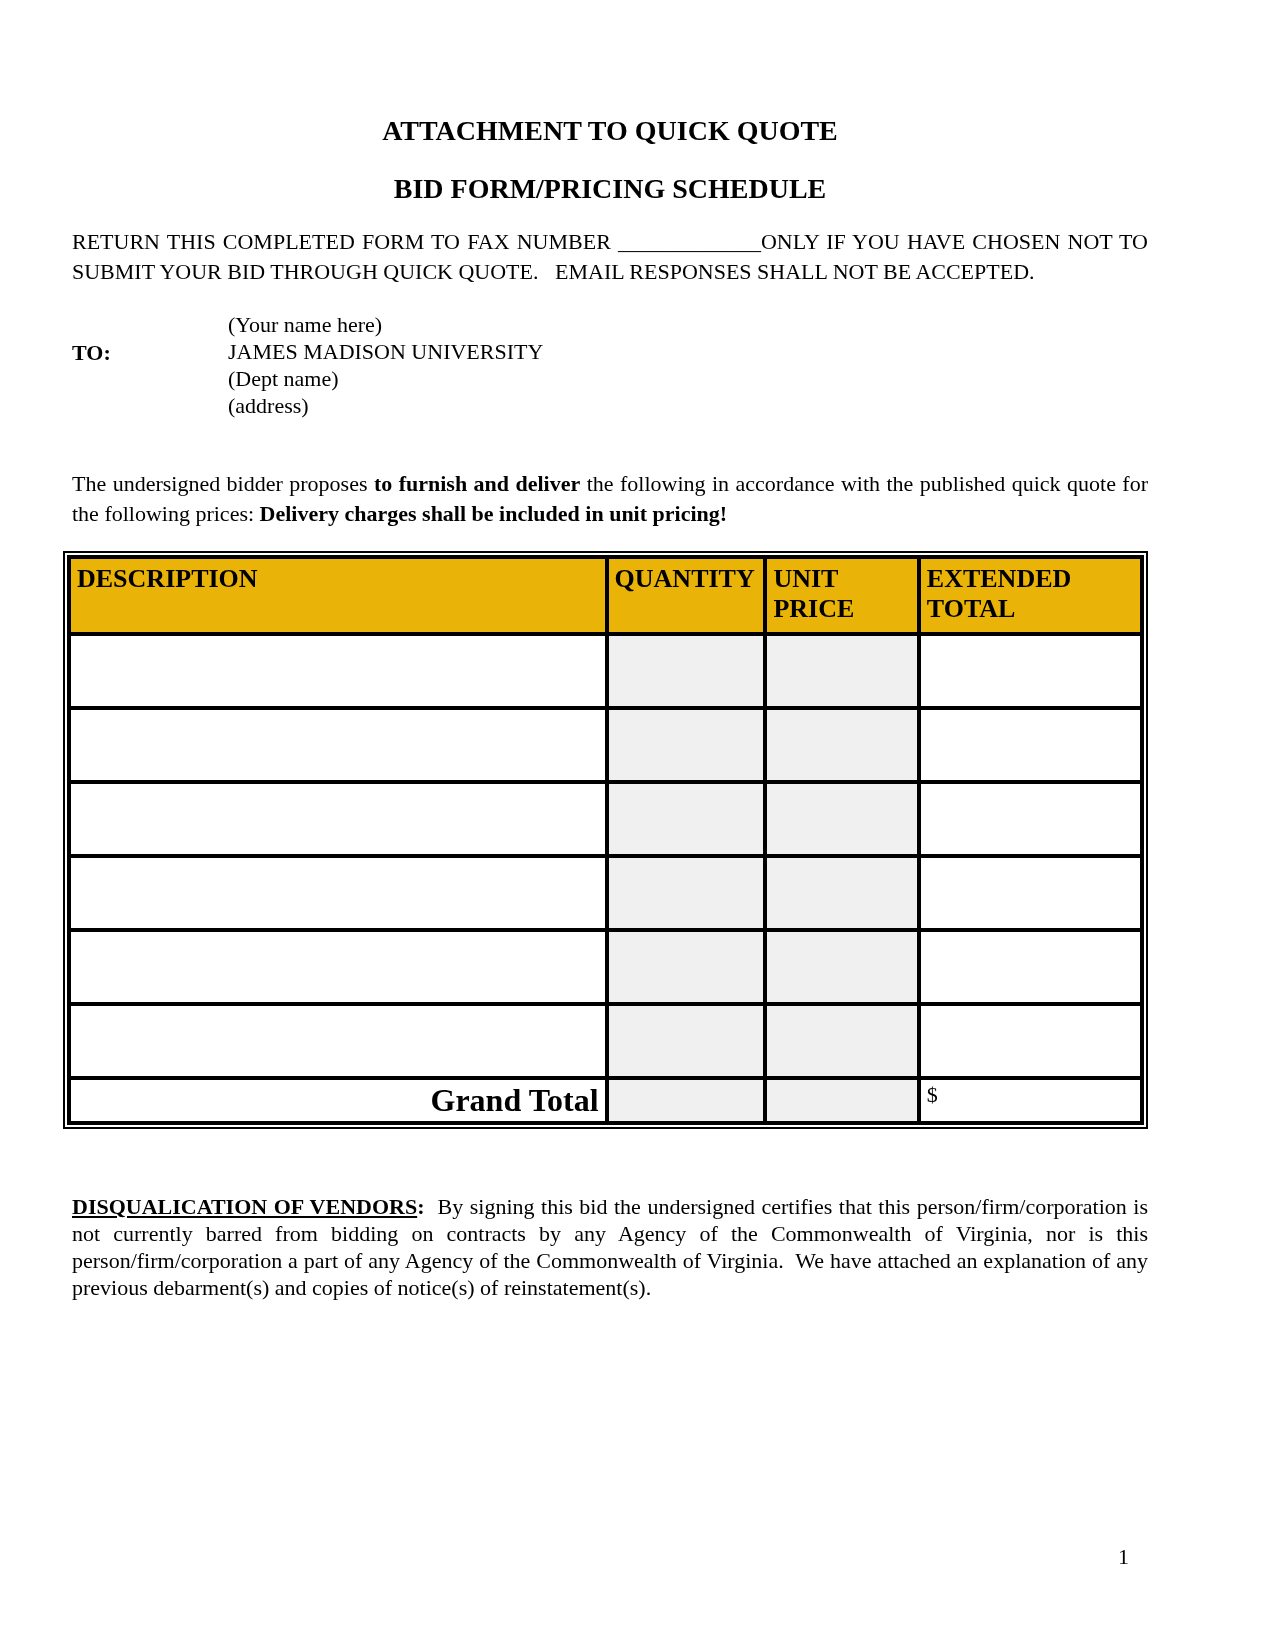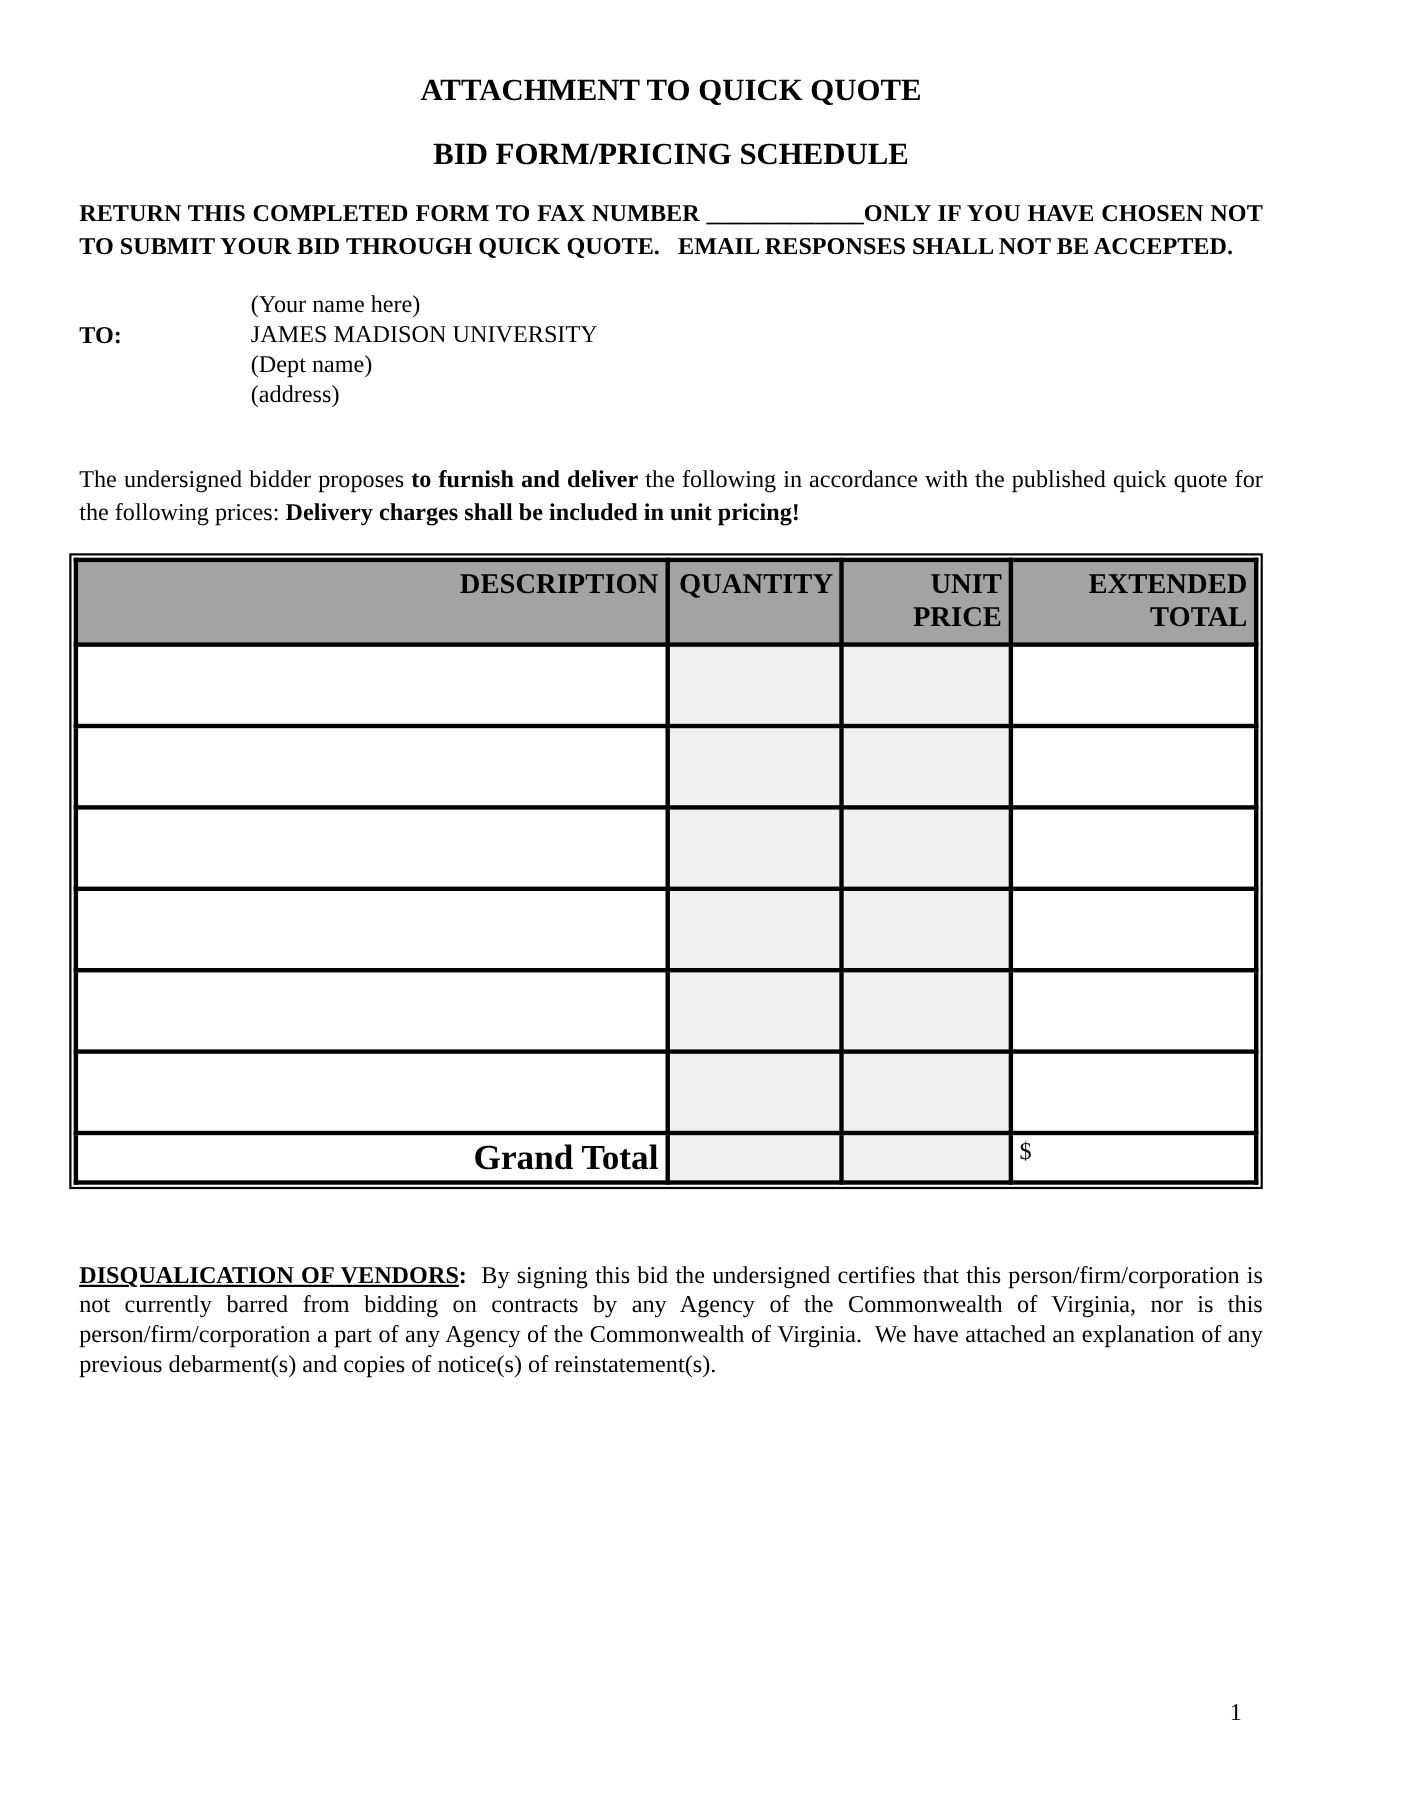--- a/index.html
+++ b/index.html
@@ -8,34 +8,34 @@
     width: 1275px;
     height: 1650px;
     background: #ffffff;
     color: #000000;
     font-family: "Liberation Serif", "DejaVu Serif", serif;
     overflow: hidden;
   }
   .content {
     margin-left: 72px;
     width: 1076px;
-    padding-top: 66px;
+    padding-top: 114px;
   }
   .doc-title {
     font-size: 28px;
     font-weight: bold;
     text-align: center;
     line-height: 34px;
     margin: 0;
   }
   .doc-title.second { margin-top: 24px; }
   .return-notice {
     margin-top: 21px;
     font-size: 22px;
-    font-weight: bold;
+    font-weight: normal;
     line-height: 30px;
     text-align: justify;
   }
   .to-block {
     margin-top: 24px;
     display: flex;
     font-size: 22px;
     line-height: 27px;
   }
   .to-label { width: 156px; flex: none; font-weight: bold; margin-top: 28px; }
@@ -51,24 +51,24 @@
     border: 2px solid #000;
     padding: 2px;
   }
   table.pricing {
     border-collapse: collapse;
     width: 100%;
     table-layout: fixed;
   }
   table.pricing th, table.pricing td { border: 4px solid #000; padding: 2px 6px; }
   table.pricing th {
-    background: #a3a3a3;
+    background: #eab308;
     font-size: 26px;
     font-weight: bold;
-    text-align: right;
+    text-align: left;
     vertical-align: top;
     height: 66px;
     padding-top: 5px;
   }
   table.pricing tbody td { height: 66px; }
   td.shade { background: #f0f0f0; }
   td.gt-label {
     text-align: right;
     font-weight: bold;
     font-size: 32px;

